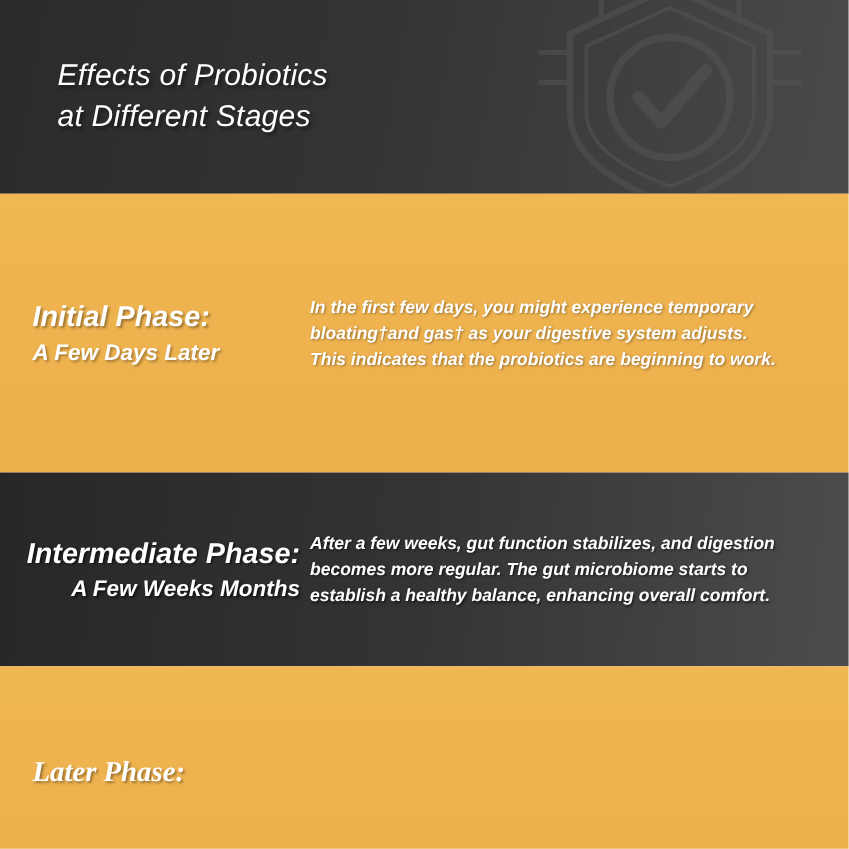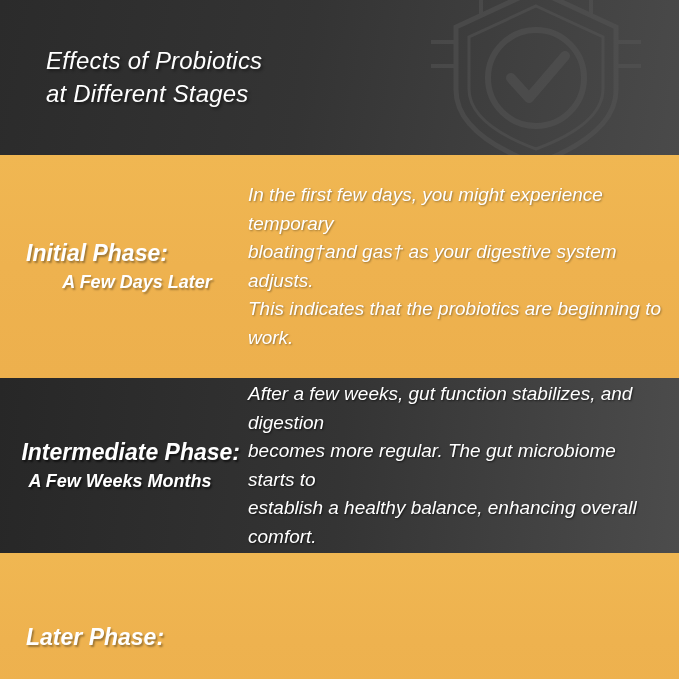--- a/index.html
+++ b/index.html
@@ -59,69 +59,68 @@
     align-items: center;
     flex: none;
     overflow: hidden;
   }
   .band-gold {
     background: linear-gradient(180deg, #f0b752 0%, #eeb24f 50%, #edb04d 100%);
     height: 223px;
   }
   .band-dark {
     background: linear-gradient(95deg, #272727 0%, #343434 50%, #4c4c4c 100%);
-    height: 175px;
+    height: 155px;
   }
   .band-gold-2 {
     background: linear-gradient(180deg, #f0b752 0%, #eeb24f 50%, #edb04d 100%);
     height: 174px;
   }
 
   .band-label {
     flex: none;
     padding-left: 26px;
     box-sizing: border-box;
   }
   .band-label.w-initial { width: 248px; }
   .band-label.w-intermediate { width: 248px; text-align: right; padding-left: 0; padding-right: 8px; }
-  .band-label.w-later { width: 248px; }
+  .band-label.w-later { width: 248px; font-family: Liberation Serif, serif; }
 
   .label-main {
     color: #ffffff;
     font-size: 23px;
     font-weight: bold;
     font-style: italic;
     line-height: 1.2;
     text-shadow: 1.5px 1.5px 2px rgba(0,0,0,0.35);
     margin: 0 0 4px 0;
   }
   .label-sub {
     color: #ffffff;
     font-size: 18px;
     font-weight: bold;
     font-style: italic;
     line-height: 1.2;
     text-shadow: 1.5px 1.5px 2px rgba(0,0,0,0.3);
     margin: 0;
-    text-align: center;
   }
   .band-dark .label-main,
   .band-dark .label-sub {
     text-shadow: 1.5px 1.5px 2px rgba(0,0,0,0.6);
   }
 
   .band-body {
     flex: 1;
     padding-right: 18px;
     box-sizing: border-box;
   }
   .body-text {
     color: #ffffff;
-    font-size: 19px;
-    font-weight: normal;
+    font-size: 14px;
+    font-weight: bold;
     font-style: italic;
     line-height: 1.5;
     text-shadow: 1px 1px 2px rgba(0,0,0,0.35);
     margin: 0;
     white-space: pre-line;
   }
   .band-dark .body-text {
     text-shadow: 1px 1px 2px rgba(0,0,0,0.6);
   }
 

